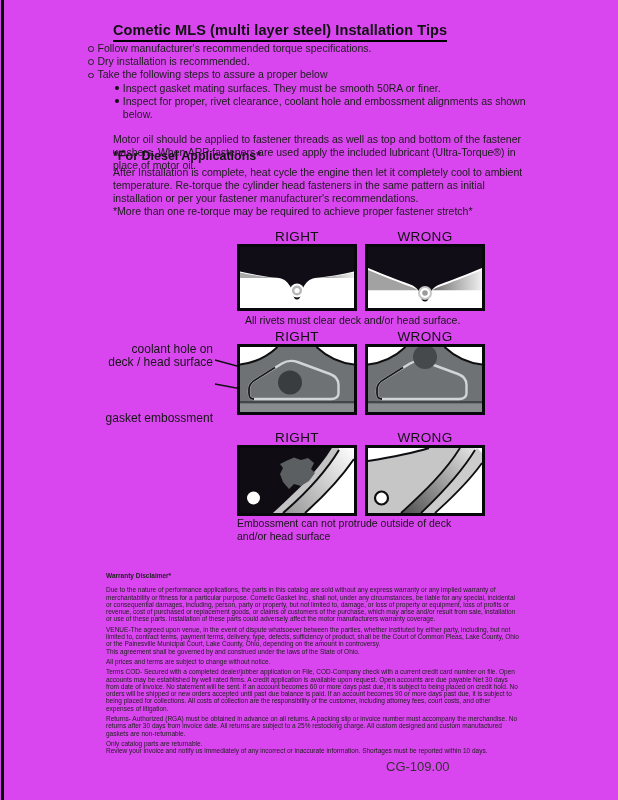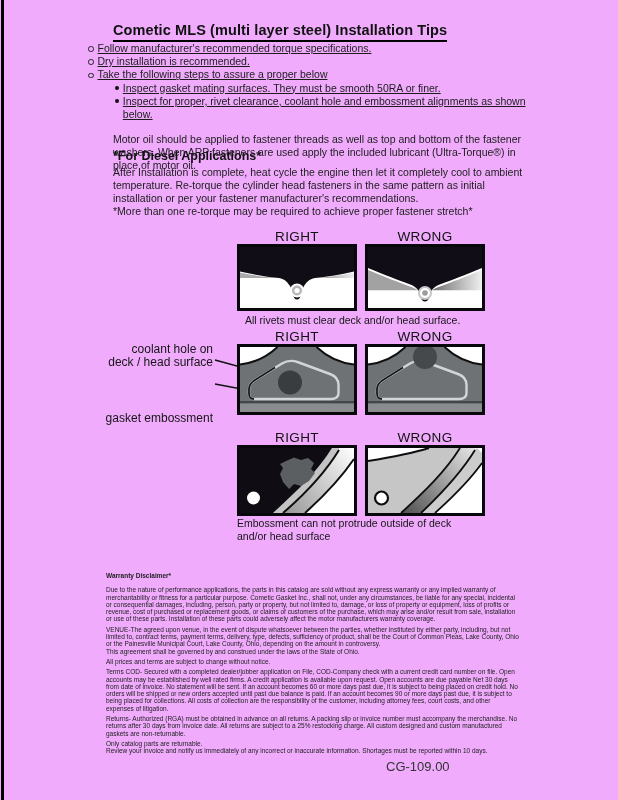--- a/index.html
+++ b/index.html
@@ -1,23 +1,23 @@
 <!DOCTYPE html>
 <html><head>
 <meta charset="utf-8">
 <style>
   html,body{margin:0;padding:0;background:#ffffff;}
-  .page{position:relative;width:618px;height:800px;background:#f0abfc;overflow:hidden;
+  .page{position:relative;width:618px;height:800px;background:#d946ef;overflow:hidden;
         font-family:"Liberation Sans",sans-serif;color:#1c1c1c;}
   .left-rule{position:absolute;left:1px;top:0;width:3px;height:800px;background:#000;}
   .abs{position:absolute;}
   .title{left:113px;top:22px;font-size:14.5px;font-weight:bold;letter-spacing:.1px;
          border-bottom:2px solid #000;padding-bottom:2px;color:#111;}
   .bullets{left:88px;top:42px;width:444px;font-size:10.5px;line-height:13.2px;}
-  .b-row{display:flex;align-items:flex-start;text-decoration:underline;}
+  .b-row{display:flex;align-items:flex-start;}
   .o-marker{flex:0 0 auto;width:3.5px;height:3.5px;border:1.2px solid #222;border-radius:50%;
             margin:4.2px 4px 0 0;}
   .sub{padding-left:27px;}
   .d-marker{flex:0 0 auto;width:3.8px;height:3.8px;background:#111;border-radius:50%;
             margin:4.5px 4px 0 0;}
   .h2{left:113px;top:117px;font-size:12.5px;font-weight:bold;color:#111;margin-top:32px;}
   .para{left:113px;width:414px;font-size:10.5px;line-height:13.2px;}
   .p1{top:133px;}
   .p2{top:166px;}
   .note{top:205px;}

